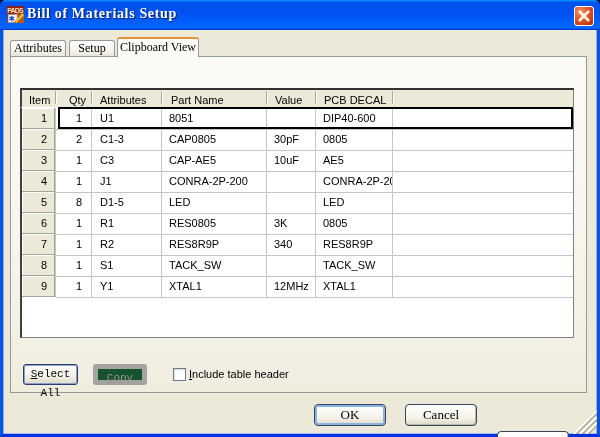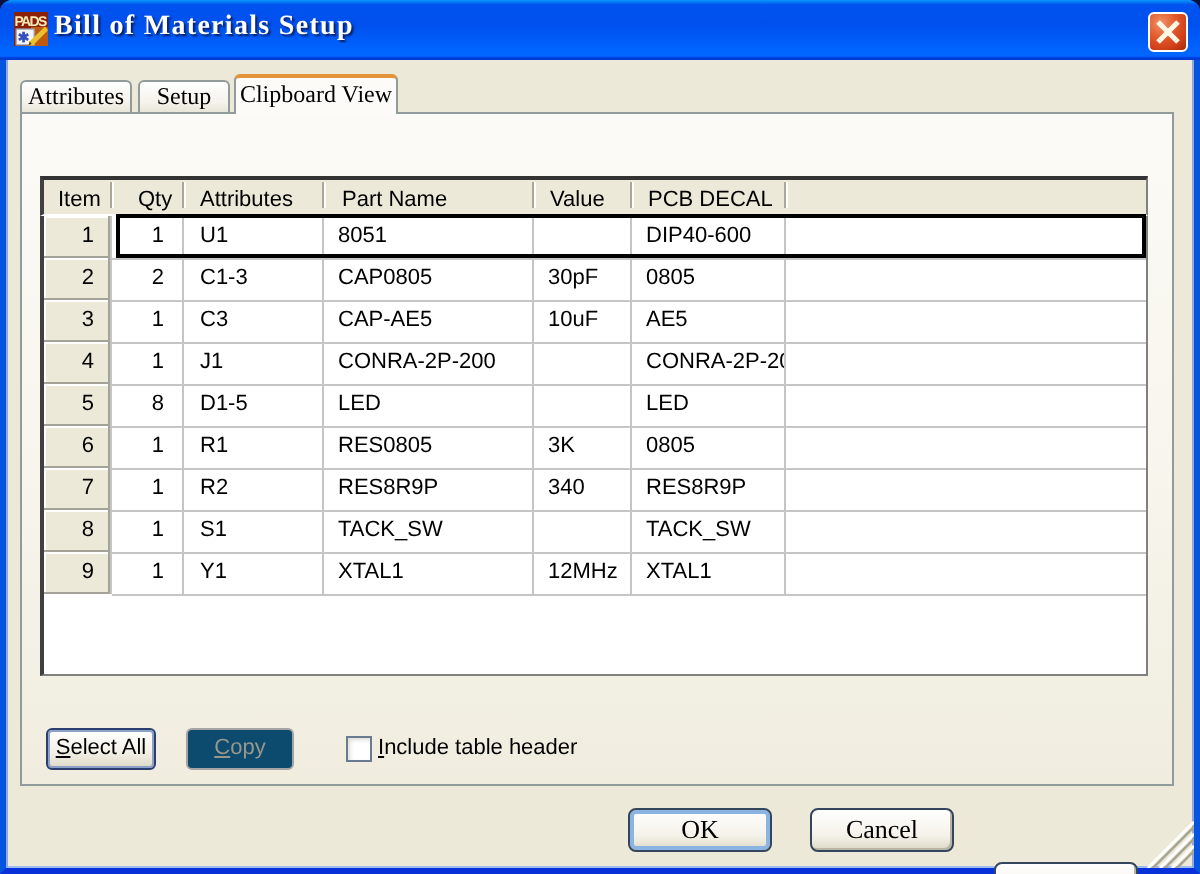--- a/index.html
+++ b/index.html
@@ -60,31 +60,31 @@
 .hlabel { position:absolute; top:94px; font-size:11px; color:#000; white-space:nowrap; }
 .gcol { position:absolute; top:108px; width:1px; height:189px; background:#C5C5C5; }
 .grow { position:absolute; left:56px; width:517px; height:1px; background:#C5C5C5; }
 .itemcol { position:absolute; left:22px; top:108px; width:33px; height:189px; background:#ECE9D8; }
 .itemcell { position:relative; width:33px; height:21px; border-bottom:1px solid #A5A29A; border-right:1px solid #A5A29A;
   font-size:11px; text-align:right; padding-right:7px; line-height:20px; box-shadow:inset 1px 1px 0 #fff; }
 .cell { position:absolute; font-size:11px; line-height:21px; white-space:nowrap; overflow:hidden; color:#000; }
 .sel { position:absolute; left:58px; top:107px; width:515px; height:22px; border:2px solid #000; background:transparent; }
 
 .btn-sans {
-  position:absolute; font-size:11px; font-family:Liberation Sans, sans-serif;
+  position:absolute; font-size:11px; font-family:Liberation Mono, monospace;
   text-align:center; border-radius:3px;
 }
 .selectall {
   left:23px; top:364px; width:55px; height:21px; line-height:19px;
   background:linear-gradient(180deg,#FFFFFF 0%,#F2F0E5 60%,#DDD9C8 100%);
   border:1px solid #2A3F6F; box-shadow:inset 0 0 0 1px #8CA0C8;
 }
 .copy {
   left:93px; top:364px; width:54px; height:21px; line-height:19px;
-  background:#0c4a6e; border:1px solid #a3a3a3; color:#97978C;
+  background:#14532d; border:5px solid #a3a3a3; color:#97978C;
 }
 .chk { position:absolute; left:173px; top:368px; width:13px; height:13px; background:#fff; border:1px solid #6A7A90; box-shadow:inset 1px 1px 2px #DCDCD4; }
 .chklabel { position:absolute; left:189px; top:368px; font-size:11px; }
 
 .btn {
   position:absolute; top:404px; width:72px; height:22px;
   font-family:"Liberation Serif", serif; font-size:13px; text-align:center; line-height:20px;
   background:linear-gradient(180deg,#FFFFFF 0%,#F4F2E8 65%,#DDD9C8 100%);
   border:1px solid #35455C; border-radius:4px;
   box-shadow:inset -1px -1px 0 #B9B5A5;

